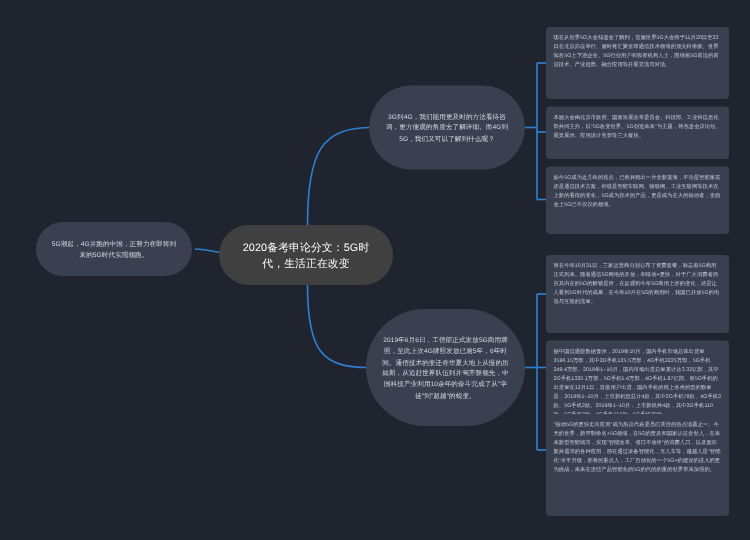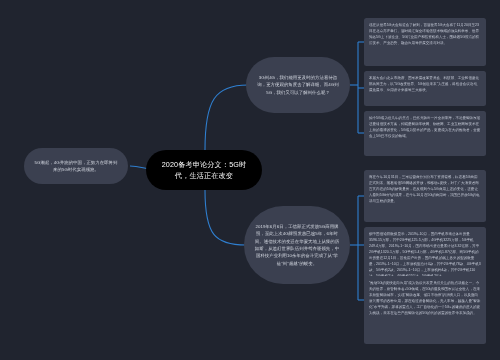--- a/index.html
+++ b/index.html
@@ -30,21 +30,21 @@
   .node {
     position: absolute;
     box-sizing: border-box;
     display: flex;
     align-items: center;
     justify-content: center;
     text-align: center;
   }
   
   .root-node {
-    background: #000000;
+    background: #404040;
     color: #ffffff;
     border-radius: 999px;
     font-size: 7.2px;
     line-height: 1.55;
     padding: 5px 9px;
     letter-spacing: 0.1px;
     align-items: center;
   }
   
   .pill-node {

